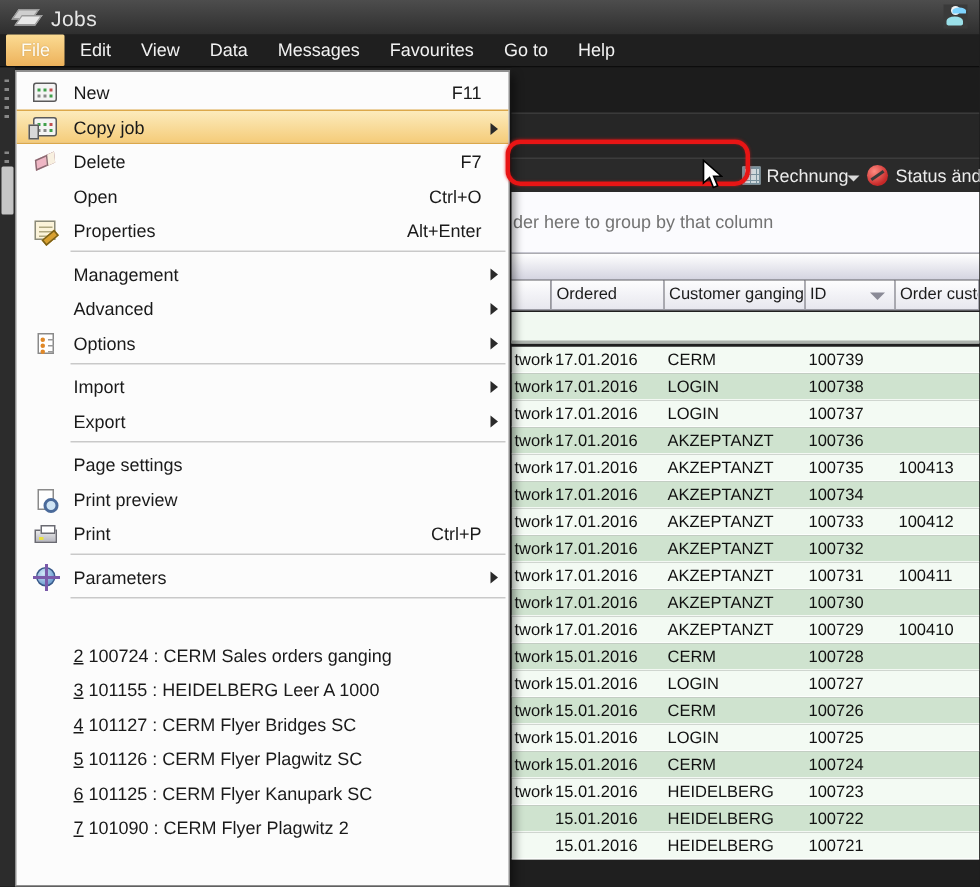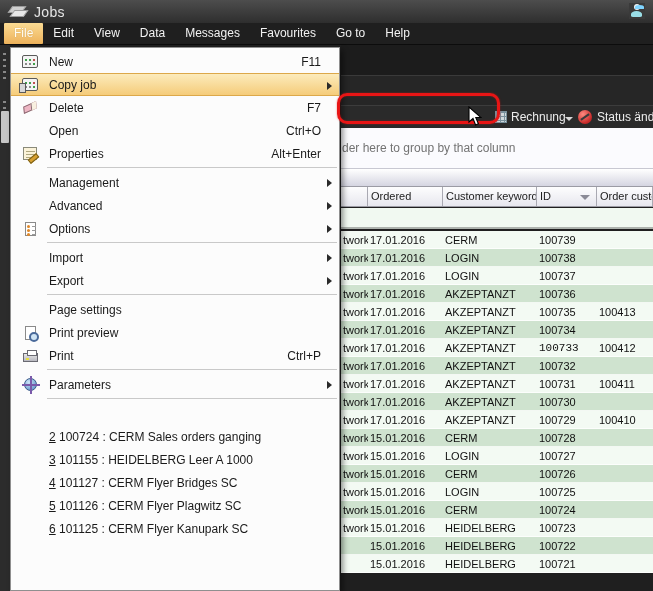--- a/index.html
+++ b/index.html
@@ -180,21 +180,21 @@
     </div>
 
     <div class="group-panel">
       <span class="group-text">der here to group by that column</span>
     </div>
     <div class="grad-band"></div>
 
     <div class="grid-header" id="grid-header">
         <div class="gh-cell" style="width: 27px;"></div>
         <div class="gh-cell" style="width: 75px;">Ordered</div>
-        <div class="gh-cell" style="width: 94px;">Customer keyword</div>
+        <div class="gh-cell" style="width: 94px;">Customer ganging</div>
         <div class="gh-cell" style="width: 60px;">ID<span class="sort-desc-icon"></span></div>
         <div class="gh-cell" style="width: 56px;">Order custo</div>
       </div>
     <div class="filter-row"></div>
     <div class="grid-rows" id="grid-rows">
         <div class="g-row base">
           <div class="gc status" style="width: 27px;">twork</div>
           <div class="gc ordered" style="width: 75px;">17.01.2016</div>
           <div class="gc keyword" style="width: 94px;">CERM</div>
           <div class="gc id" style="width: 60px;">100739</div>
@@ -232,21 +232,21 @@
           <div class="gc status" style="width: 27px;">twork</div>
           <div class="gc ordered" style="width: 75px;">17.01.2016</div>
           <div class="gc keyword" style="width: 94px;">AKZEPTANZT</div>
           <div class="gc id" style="width: 60px;">100734</div>
           <div class="gc order" style="width: 56px;"></div>
         </div>
         <div class="g-row base">
           <div class="gc status" style="width: 27px;">twork</div>
           <div class="gc ordered" style="width: 75px;">17.01.2016</div>
           <div class="gc keyword" style="width: 94px;">AKZEPTANZT</div>
-          <div class="gc id" style="width: 60px; font-family: Liberation Mono, monospace;">100733</div>
+          <div class="gc id" style="width: 60px;">100733</div>
           <div class="gc order" style="width: 56px;">100412</div>
         </div>
         <div class="g-row alt">
           <div class="gc status" style="width: 27px;">twork</div>
           <div class="gc ordered" style="width: 75px;">17.01.2016</div>
           <div class="gc keyword" style="width: 94px;">AKZEPTANZT</div>
           <div class="gc id" style="width: 60px;">100732</div>
           <div class="gc order" style="width: 56px;"></div>
         </div>
         <div class="g-row base">
@@ -437,20 +437,21 @@
       <div class="menu-row">
         <span class="mi-iconbox"></span>
         <span class="mi-label"><span class="u">5</span> 101126 : CERM Flyer Plagwitz SC</span>
       </div>
       <div class="menu-row">
         <span class="mi-iconbox"></span>
         <span class="mi-label"><span class="u">6</span> 101125 : CERM Flyer Kanupark SC</span>
       </div>
       <div class="menu-row">
         <span class="mi-iconbox"></span>
+        <span class="mi-label"><span class="u">7</span> 101090 : CERM Flyer Plagwitz 2</span>
       </div>
     </div>
 
 
   <div class="annotation"></div>
 
   <svg class="cursor" width="14" height="21" viewBox="0 0 14 21">
     <polygon points="1,1 1,16 5,12.5 7.6,19 10.4,17.8 7.8,11.5 13,11.5" fill="#ffffff" stroke="#000000" stroke-width="1.1"></polygon>
   </svg>
 

